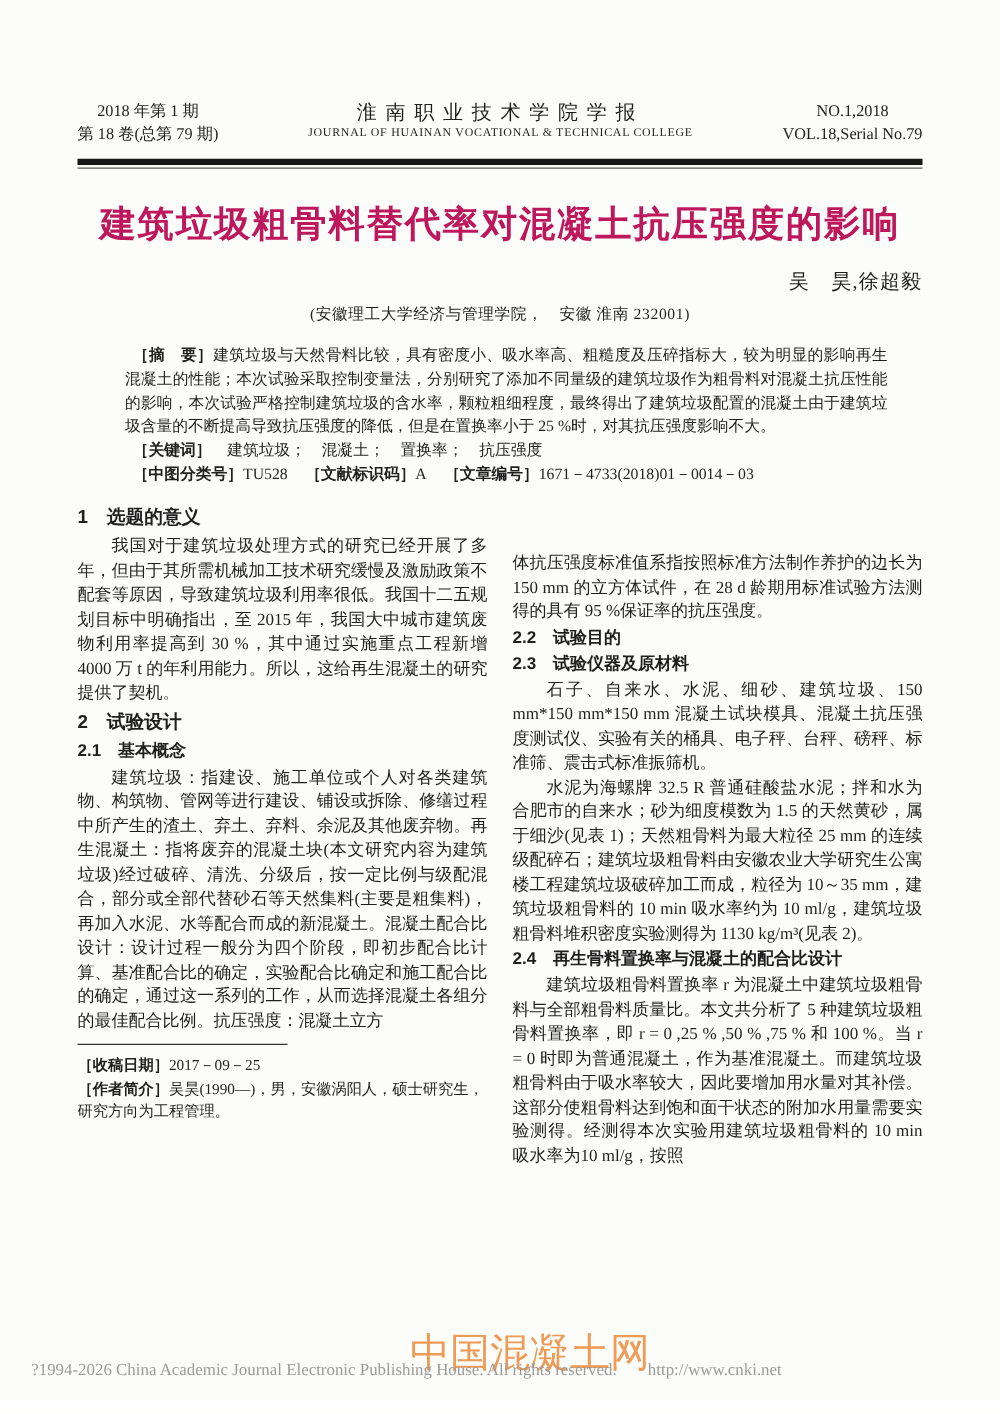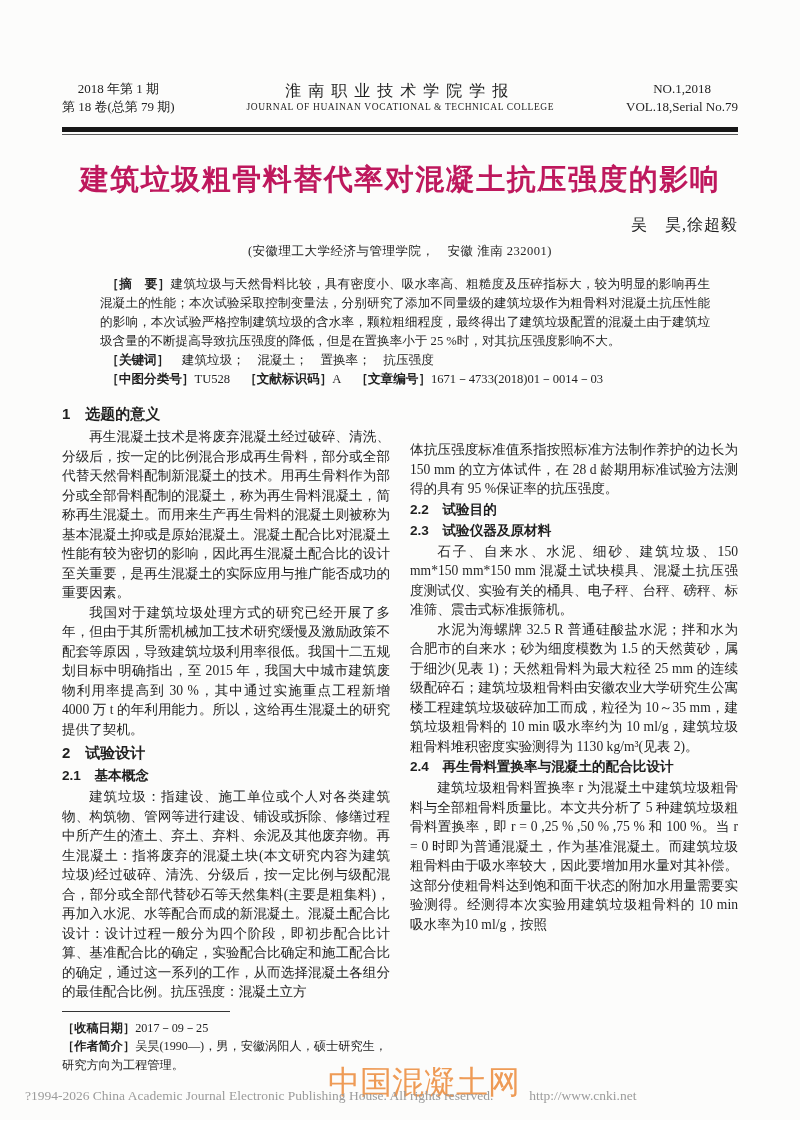--- a/index.html
+++ b/index.html
@@ -42,21 +42,21 @@
          font-size:13.6px;margin:1px 0;line-height:20px;text-indent:0;}
 
   
   .fn-rule{width:168px;border-top:1.2px solid #333;margin:9px 0 7px;}
   .fn{font-size:12.2px;line-height:18.5px;text-align:left;}
   .fn .lbl{font-size:12.2px;}
 
   
   .footer{position:absolute;left:25px;top:1088px;font-size:13.5px;color:#9b9b9b;
           font-family:"Liberation Serif","DejaVu Serif",serif;white-space:nowrap;}
-  .footer .url{margin-left:36px;}
+  .footer .url{margin-left:25px;}
   .watermark{position:absolute;left:328px;top:1068px;font-size:32px;line-height:28px;
              color:#ee964e;font-family:"Liberation Sans","DejaVu Sans",sans-serif;
              letter-spacing:0px;opacity:.95;white-space:nowrap;}
 </style>
 </head>
 <body>
 
 <div class="page">
   <div class="content">
 
@@ -83,21 +83,20 @@
     <div class="abs">
       <p><span class="lbl">［摘　要］</span><span>建筑垃圾与天然骨料比较，具有密度小、吸水率高、粗糙度及压碎指标大，较为明显的影响再生混凝土的性能；本次试验采取控制变量法，分别研究了添加不同量级的建筑垃圾作为粗骨料对混凝土抗压性能的影响，本次试验严格控制建筑垃圾的含水率，颗粒粗细程度，最终得出了建筑垃圾配置的混凝土由于建筑垃圾含量的不断提高导致抗压强度的降低，但是在置换率小于 25 %时，对其抗压强度影响不大。</span></p>
       <p><span class="lbl">［关键词］</span>　<span>建筑垃圾；　混凝土；　置换率；　抗压强度</span></p>
       <p class="meta-line"><span class="lbl">［中图分类号］</span><span>TU528</span><span class="gap"></span><span class="lbl">［文献标识码］</span><span>A</span><span class="gap"></span><span class="lbl">［文章编号］</span><span>1671－4733(2018)01－0014－03</span></p>
     </div>
 
     <div class="cols">
 
       <div class="col">
         <h3 class="sec">1　选题的意义</h3>
-        <p>再生混凝土技术是将废弃混凝土经过破碎、清洗、分级后，按一定的比例混合形成再生骨料，部分或全部代替天然骨料配制新混凝土的技术。用再生骨料作为部分或全部骨料配制的混凝土，称为再生骨料混凝土，简称再生混凝土。而用来生产再生骨料的混凝土则被称为基本混凝土抑或是原始混凝土。混凝土配合比对混凝土性能有较为密切的影响，因此再生混凝土配合比的设计至关重要，是再生混凝土的实际应用与推广能否成功的重要因素。</p>
         <p>我国对于建筑垃圾处理方式的研究已经开展了多年，但由于其所需机械加工技术研究缓慢及激励政策不配套等原因，导致建筑垃圾利用率很低。我国十二五规划目标中明确指出，至 2015 年，我国大中城市建筑废物利用率提高到 30 %，其中通过实施重点工程新增 4000 万 t 的年利用能力。所以，这给再生混凝土的研究提供了契机。</p>
         <h3 class="sec">2　试验设计</h3>
         <h4 class="sub">2.1　基本概念</h4>
         <p>建筑垃圾：指建设、施工单位或个人对各类建筑物、构筑物、管网等进行建设、铺设或拆除、修缮过程中所产生的渣土、弃土、弃料、余泥及其他废弃物。再生混凝土：指将废弃的混凝土块(本文研究内容为建筑垃圾)经过破碎、清洗、分级后，按一定比例与级配混合，部分或全部代替砂石等天然集料(主要是粗集料)，再加入水泥、水等配合而成的新混凝土。混凝土配合比设计：设计过程一般分为四个阶段，即初步配合比计算、基准配合比的确定，实验配合比确定和施工配合比的确定，通过这一系列的工作，从而选择混凝土各组分的最佳配合比例。抗压强度：混凝土立方</p>
         <div class="fn-rule"></div>
         <div class="fn"><span class="lbl">［收稿日期］</span><span>2017－09－25</span></div>
         <div class="fn"><span class="lbl">［作者简介］</span><span>吴昊(1990—)，男，安徽涡阳人，硕士研究生，研究方向为工程管理。</span></div>
       </div>
 
       <div class="col">

